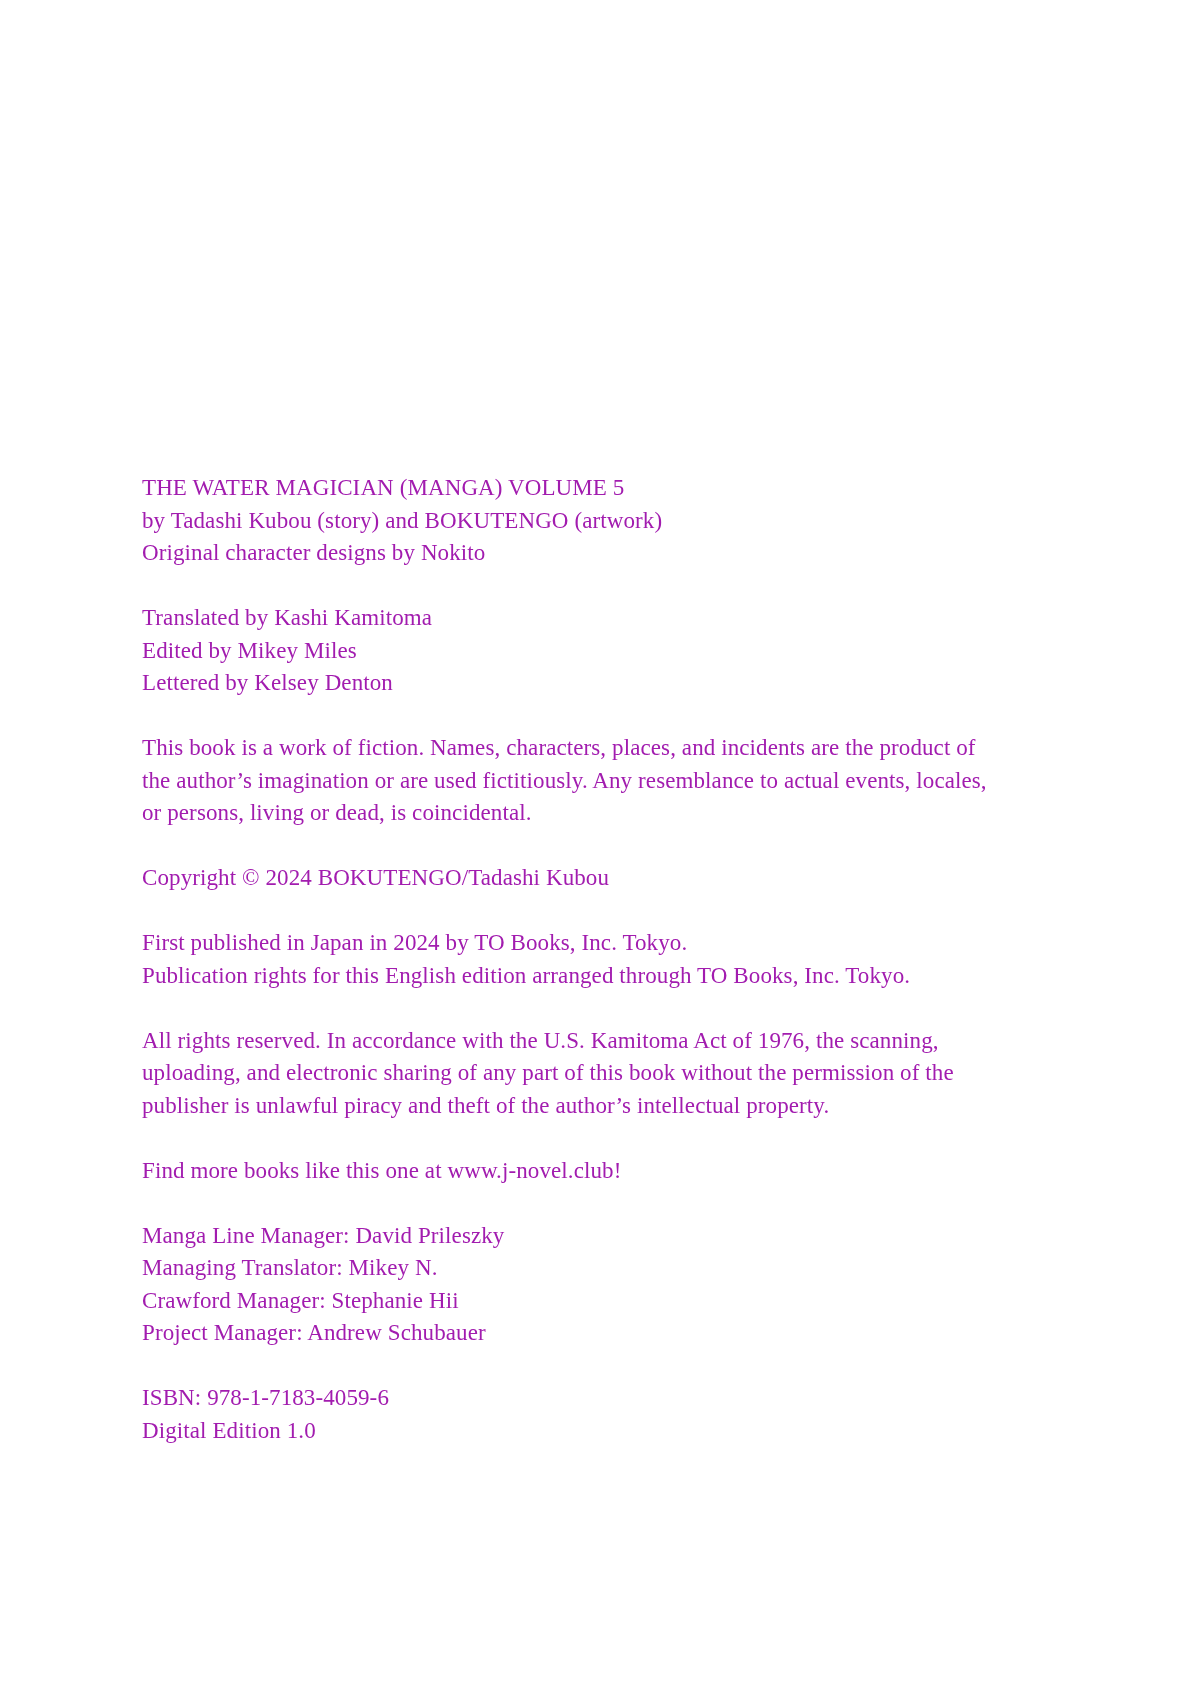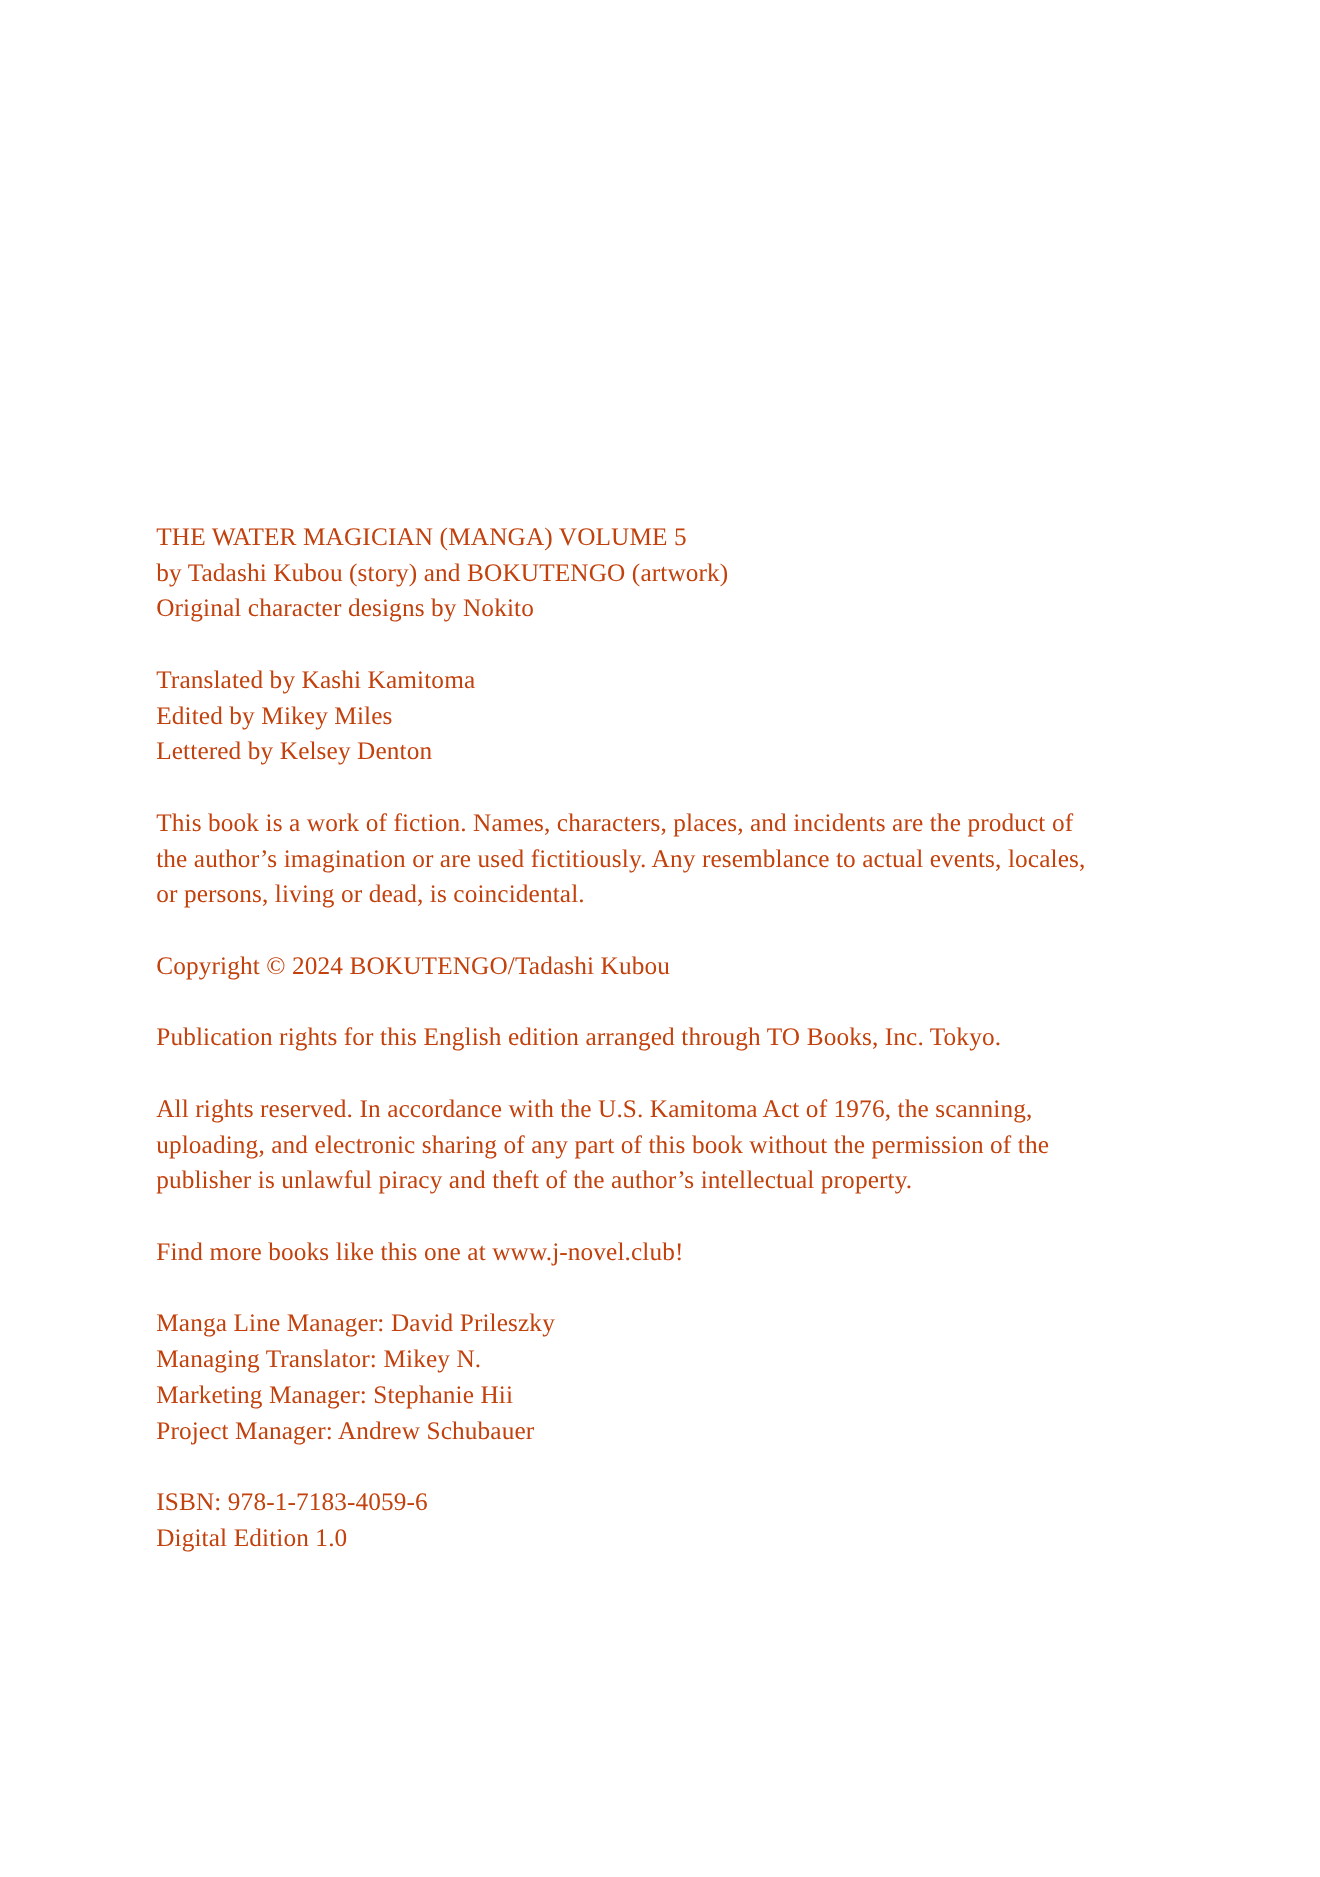--- a/index.html
+++ b/index.html
@@ -7,21 +7,21 @@
     padding: 0;
     background: #ffffff;
   }
   .page {
     position: relative;
     width: 1200px;
     height: 1706px;
     background: #ffffff;
     overflow: hidden;
     font-family: "Liberation Serif", "DejaVu Serif", serif;
-    color: #c2410c;
+    color: #a21caf;
     box-sizing: border-box;
     padding: 472px 70px 0 142px;
   }
   .block {
     margin: 0 0 32.5px 0;
     padding: 0;
   }
   .line {
     font-size: 23px;
     line-height: 32.5px;
@@ -50,37 +50,38 @@
     <div class="line">This book is a work of fiction. Names, characters, places, and incidents are the product of</div>
     <div class="line">the author’s imagination or are used fictitiously. Any resemblance to actual events, locales,</div>
     <div class="line">or persons, living or dead, is coincidental.</div>
   </div>
 
   <div class="block">
     <div class="line">Copyright © 2024 BOKUTENGO/Tadashi Kubou</div>
   </div>
 
   <div class="block">
+    <div class="line">First published in Japan in 2024 by TO Books, Inc. Tokyo.</div>
     <div class="line">Publication rights for this English edition arranged through TO Books, Inc. Tokyo.</div>
   </div>
 
   <div class="block">
     <div class="line">All rights reserved. In accordance with the U.S. Kamitoma Act of 1976, the scanning,</div>
     <div class="line">uploading, and electronic sharing of any part of this book without the permission of the</div>
     <div class="line">publisher is unlawful piracy and theft of the author’s intellectual property.</div>
   </div>
 
   <div class="block">
     <div class="line">Find more books like this one at www.j-novel.club!</div>
   </div>
 
   <div class="block">
     <div class="line">Manga Line Manager: David Prileszky</div>
     <div class="line">Managing Translator: Mikey N.</div>
-    <div class="line">Marketing Manager: Stephanie Hii</div>
+    <div class="line">Crawford Manager: Stephanie Hii</div>
     <div class="line">Project Manager: Andrew Schubauer</div>
   </div>
 
   <div class="block">
     <div class="line">ISBN: 978-1-7183-4059-6</div>
     <div class="line">Digital Edition 1.0</div>
   </div>
 
 </div>
 

